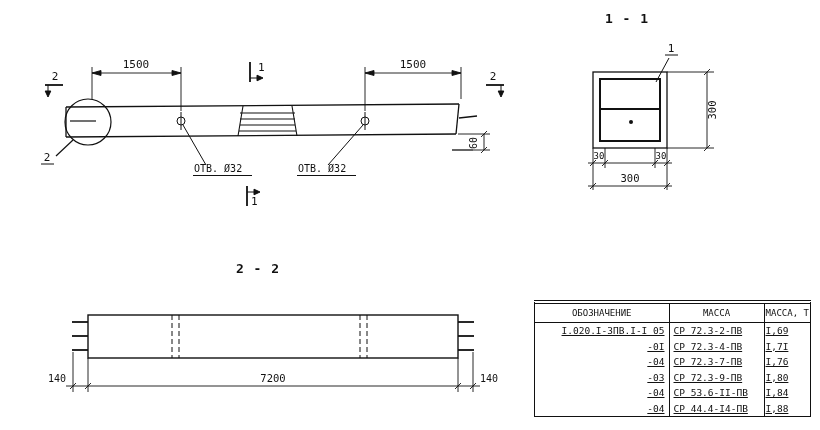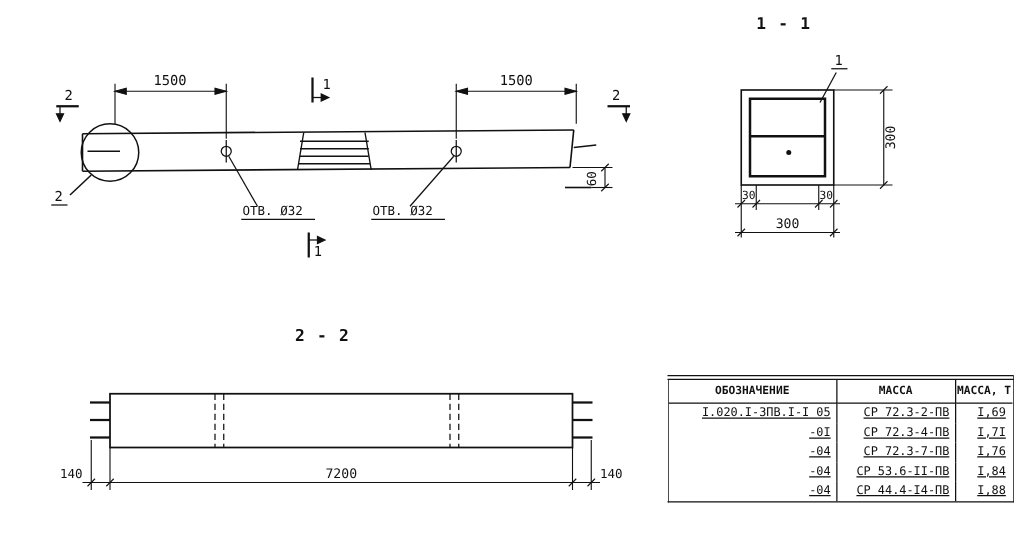--- a/index.html
+++ b/index.html
@@ -19,31 +19,31 @@
     position:absolute; left:534px; top:300px; width:277px;
     border:1.5px solid #111; border-top:4px double #111; background:#fff;
     box-sizing:border-box;
   }
   .table-wrap table {
     border-collapse:collapse; width:100%; table-layout:fixed;
     font-family:"DejaVu Sans Mono", monospace; font-size:9.5px; color:#111;
   }
   .table-wrap th {
     border-bottom:1.5px solid #111; border-right:1px solid #111;
-    font-weight:bold; font-size:9px; padding:4px 1px; text-align:center;
+    font-weight:normal; font-size:9px; padding:4px 1px; text-align:center;
     white-space:nowrap; overflow:hidden;
   }
   .table-wrap th:last-child, .table-wrap td:last-child { border-right:none;margin-left:46px; }
   .table-wrap td {
     border-right:1px solid #111; padding:0 4px; height:15.5px;
     white-space:nowrap; overflow:hidden;text-decoration:underline;
   }
   td.c1 { text-align:right; }
-  td.c2 { text-align:right; }
-  td.c3 { text-align:center; padding-left:16px; }
+  td.c2 { text-align:left; }
+  td.c3 { text-align:left; padding-left:1px; }
 </style>
 </head>
 <body>
 
 <div id="sheet">
 
   <svg width="820" height="430" viewBox="0 0 820 430">
 
     <g stroke="#111" fill="none" stroke-width="1.3">
       <line x1="66" y1="107" x2="459" y2="104"></line>
@@ -233,20 +233,25 @@
           <td class="c1">-0I</td>
           <td class="c2">СР 72.3-4-ПВ</td>
           <td class="c3">I,7I</td>
         </tr>
         <tr>
           <td class="c1">-04</td>
           <td class="c2">СР 72.3-7-ПВ</td>
           <td class="c3">I,76</td>
         </tr>
         <tr>
+          <td class="c1">-03</td>
+          <td class="c2">СР 72.3-9-ПВ</td>
+          <td class="c3">I,80</td>
+        </tr>
+        <tr>
           <td class="c1">-04</td>
           <td class="c2">СР 53.6-II-ПВ</td>
           <td class="c3">I,84</td>
         </tr>
         <tr>
           <td class="c1">-04</td>
           <td class="c2">СР 44.4-I4-ПВ</td>
           <td class="c3">I,88</td>
         </tr>
       </tbody>

